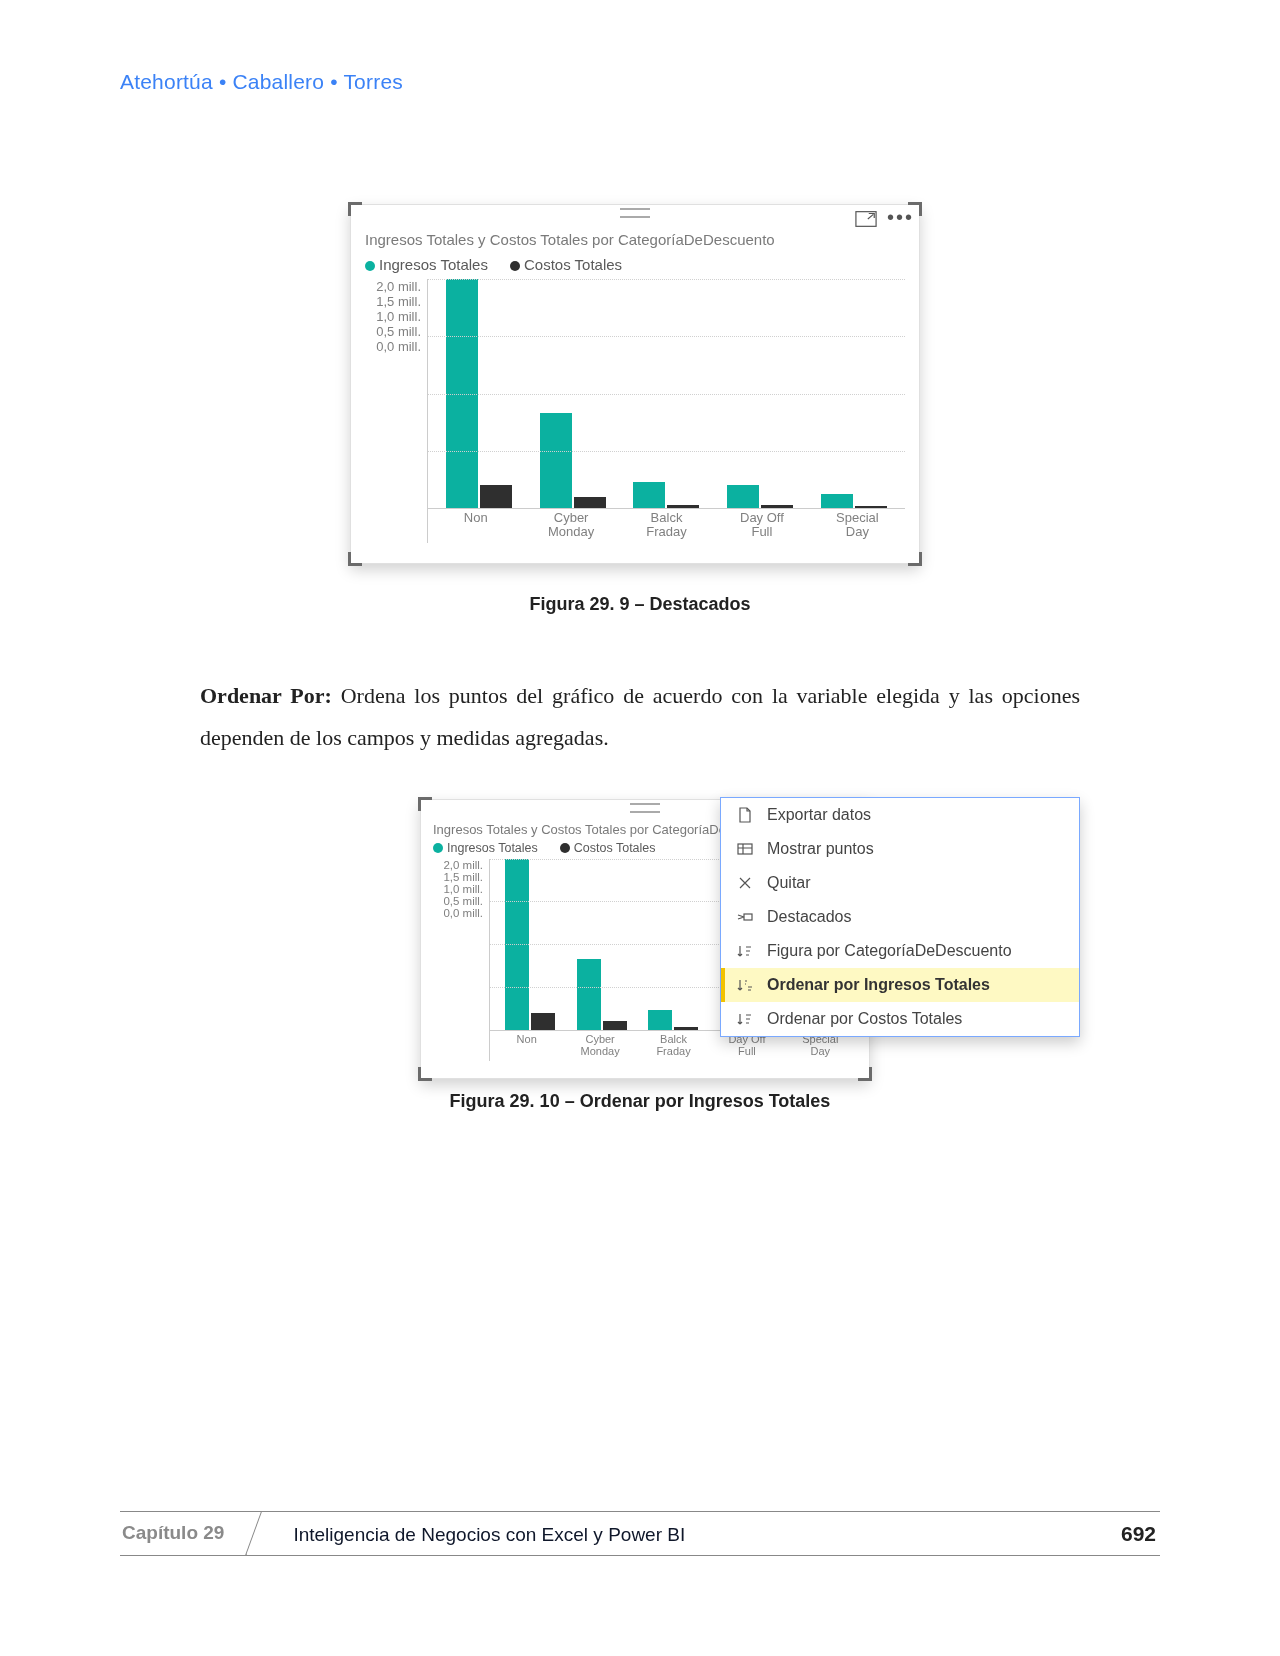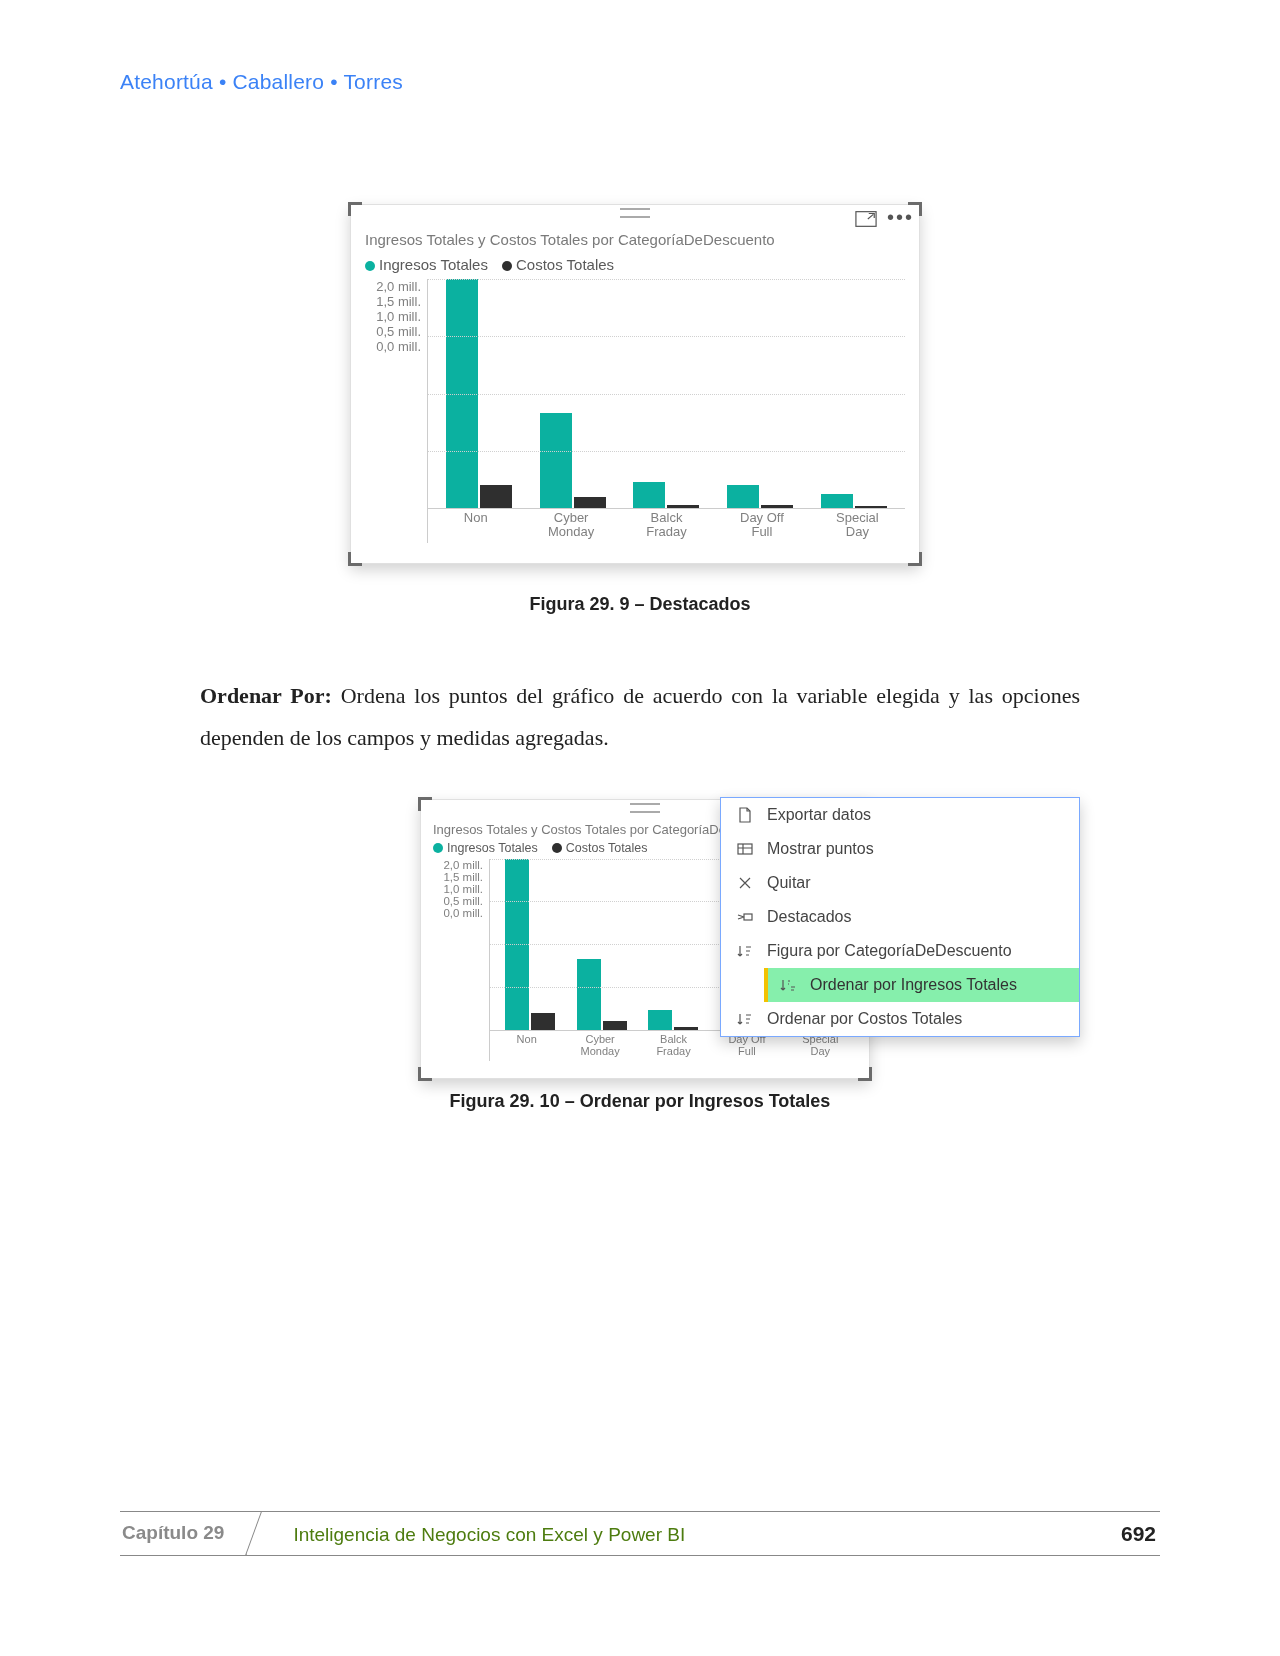--- a/index.html
+++ b/index.html
@@ -58,21 +58,21 @@
     color: #555;
   }
   .focus-icon svg, .more-icon { width: 22px; height: 18px; }
   .more-icon { font-size: 20px; letter-spacing: 2px; line-height: 10px; }
   .pbi-visual .title {
     font-size: 15px; color: #7a7a7a;
     padding: 26px 14px 6px 14px;
   }
   .pbi-visual.small .title { font-size: 13px; padding: 22px 12px 4px 12px; }
   .legend {
-    display: flex; gap: 14px; padding: 2px 14px 6px 14px;
+    display: flex; gap: 22px; padding: 2px 14px 6px 14px;
     font-size: 15px; color: #5a5a5a;
   }
   .pbi-visual.small .legend { font-size: 12.5px; padding: 0 12px 4px 12px; }
   .legend .dot {
     display: inline-block; width: 10px; height: 10px; border-radius: 50%;
     margin-right: 4px; vertical-align: middle;
   }
   .dot.teal { background: #0bb1a0; }
   .dot.dark { background: #2f2f2f; }
   
@@ -164,21 +164,21 @@
   .menu-item {
     display: flex; align-items: center; gap: 12px;
     padding: 8px 14px;
     position: relative;
   }
   .menu-item.highlight::before {
     content: "";
     position: absolute; left: 0; top: 0; bottom: 0; width: 4px;
     background: #f2c200;
   }
-  .menu-item.highlight { background: #86efac; font-weight: 400; color: #333; margin-left: 43px; }
+  .menu-item.highlight { background: #fef9c3; font-weight: 700; color: #333; }
   .menu-icon { width: 20px; display: inline-flex; justify-content: center; color: #555; }
   .menu-icon svg { width: 18px; height: 18px; stroke: #555; fill: none; stroke-width: 1.2; }
   .fig2-container { margin-left: 150px; position: relative; }
   
   .page-footer {
     position: absolute;
     left: 120px; right: 120px;
     bottom: 100px;
   }
   .footer-rule-top { border-top: 1px solid #888; height: 0; }
@@ -198,21 +198,21 @@
   .chapter-box::after {
     content: "";
     position: absolute; right: -8px; top: 0; bottom: 0;
     width: 16px;
     background: #fff;
     transform: skewX(-20deg);
     border-right: 1px solid #888;
   }
   .book-title {
     padding: 12px 0 0 46px;
-    color: #4d7c0f; font-size: 19px;
+    color: #0f172a; font-size: 19px;
     flex: 1;
   }
   .page-num {
     font-weight: 700; font-size: 21px; color: #222;
     padding: 10px 4px 0 0;
   }
 </style>
 </head>
 <body>
 

